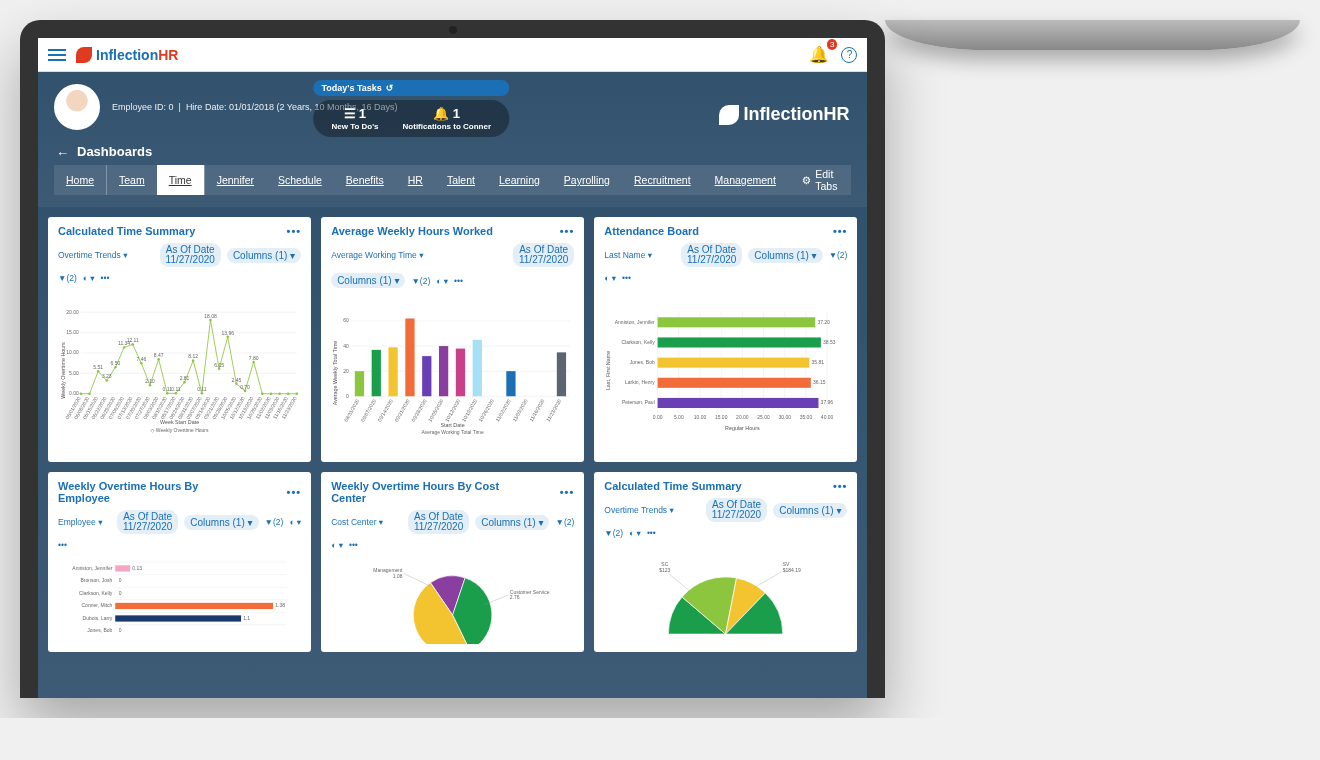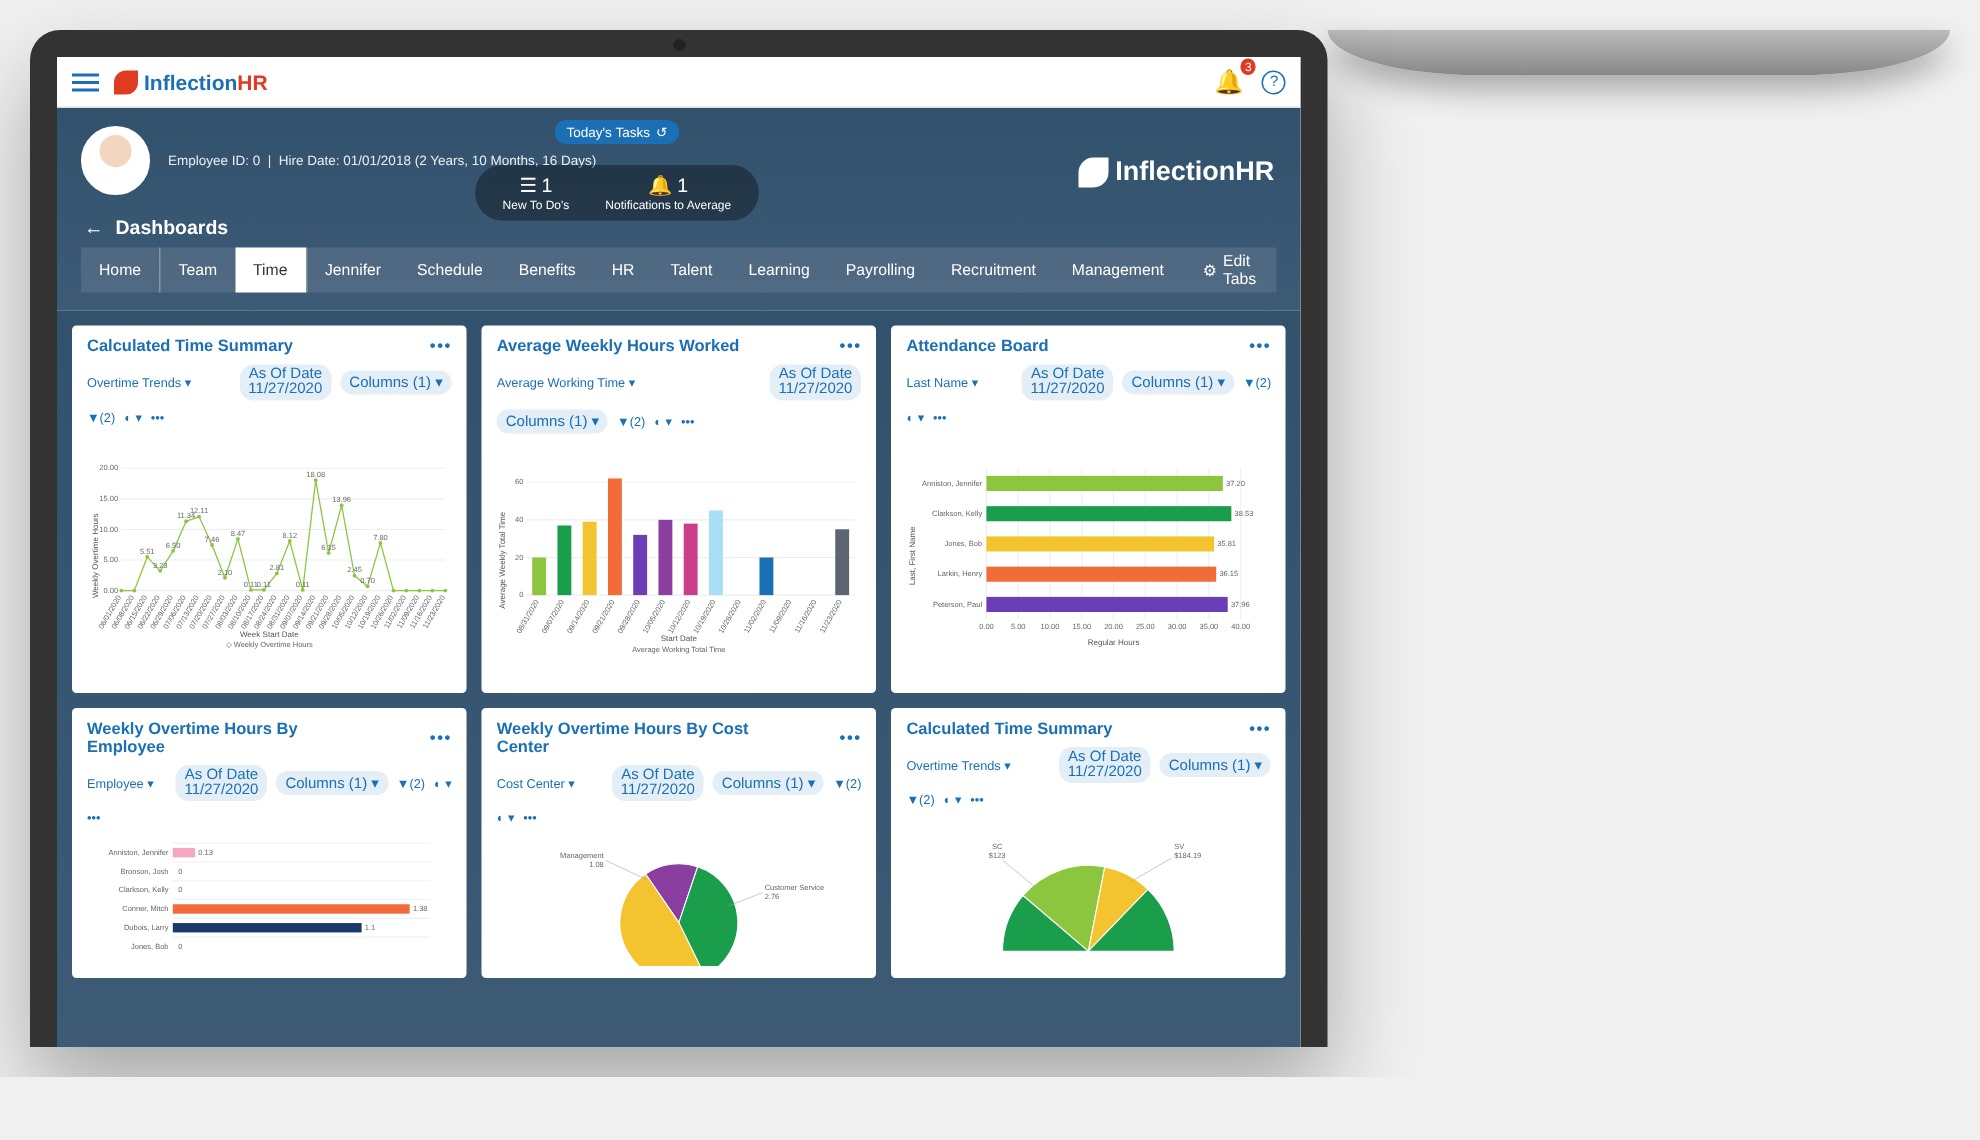--- a/index.html
+++ b/index.html
@@ -18,30 +18,30 @@
 .logo .hr { color:#e03a20; }
 .topbar-right { display:flex; align-items:center; gap:12px; }
 .bell { position:relative; color:#1a6fb5; font-size:16px; cursor:pointer; }
 .bell .badge { position:absolute; top:-6px; right:-8px; background:#e03a20; color:#fff; font-size:8px; padding:1px 3px; border-radius:8px; }
 .help { width:16px; height:16px; border:1px solid #1a6fb5; border-radius:50%; color:#1a6fb5; font-size:10px; display:flex; align-items:center; justify-content:center; cursor:pointer; }
 .hero { background:linear-gradient(rgba(27,62,93,.9),rgba(27,62,93,.85)); color:#fff; padding:12px 16px; position:relative; }
 .profile-row { display:flex; align-items:center; gap:12px; }
 .avatar { width:46px; height:46px; background:#eee; border-radius:50%; border:2px solid #fff; background:radial-gradient(circle at 50% 35%,#f3d6c0 30%,#fff 32%); }
 .profile-text h2 { font-size:15px; font-weight:normal; margin-bottom:2px; }
 .profile-text .sub { font-size:9px; opacity:.9; }
-.tasks-center { position:absolute; left:45%; top:8px; transform:translateX(-50%); display:flex; flex-direction:column; align-items:center; gap:14px; }
+.tasks-center { position:absolute; left:45%; top:8px; transform:translateX(-50%); display:flex; flex-direction:column; gap:4px;font-weight:bold; }
 .today-chip { background:#1a6fb5; color:#fff; font-size:9px; padding:3px 8px; border-radius:10px; display:flex; align-items:center; gap:4px; }
 .task-pill { background:rgba(0,0,0,.35); border-radius:18px; padding:6px 18px; display:flex; gap:24px; }
 .task-item { text-align:center; font-size:8px; line-height:1.2; }
 .task-item .num { font-size:13px; display:flex; align-items:center; justify-content:center; gap:3px; }
 .hero-logo { position:absolute; right:18px; top:32px; font-size:18px; font-weight:bold; display:flex; align-items:center; }
 .hero-logo .swoosh2 { width:20px; height:20px; background:#fff; border-radius:50% 0 50% 0; margin-right:4px; }
 .dash-row { display:flex; align-items:center; gap:8px; margin:14px 0 6px 2px; font-size:13px; font-weight:bold; }
 .tabs { display:flex; align-items:center; background:rgba(255,255,255,.1); height:30px; font-size:10.5px; }
-.tab { padding:0 12px; height:100%; display:flex; align-items:center; cursor:pointer; color:#fff; }
+.tab { padding:0 12px; height:100%; display:flex; align-items:center; cursor:pointer; color:#fff;text-decoration:underline; }
 .tab.active { background:#fff; color:#333; }
 .tab.sep-l { border-left:1px solid rgba(255,255,255,.3); }
 .edit-tabs { margin-left:auto; display:flex; align-items:center; gap:4px; padding:0 14px; color:#fff; cursor:pointer; }
 .content { background:linear-gradient(rgba(27,62,93,.9),rgba(27,62,93,.85)); padding:10px; flex:1; overflow:auto; }
 .grid { display:grid; grid-template-columns:repeat(3,1fr); gap:10px; }
 .widget { background:#fff; border-radius:3px; padding:8px 10px; height:245px; position:relative; display:flex; flex-direction:column; }
 .widget.short { height:180px; }
 .widget-title { color:#1a6fb5; font-size:11px; font-weight:bold; display:flex; justify-content:space-between; align-items:center;gap:36px; }
 .widget-title .dots { color:#1a6fb5; letter-spacing:1px; cursor:pointer; }
 .widget-controls { display:flex; align-items:center; gap:6px; margin:6px 0 4px 0; font-size:8.5px; color:#1a6fb5; flex-wrap:wrap; }
@@ -97,21 +97,21 @@
                 <span>☰</span> 
                 <span>1</span>
               </div>
           <div>New To Do's</div>
         </div>
         <div class="task-item">
           <div class="num">
                 <span>🔔</span> 
                 <span>1</span>
               </div>
-          <div>Notifications to Average</div>
+          <div>Notifications to Conner</div>
         </div>
       </div>
     </div>
     <div class="hero-logo">
       <span class="swoosh2"></span>
       <span>Inflection</span>
           <span>HR</span>
     </div>
     <div class="dash-row">
       <span>←</span>

